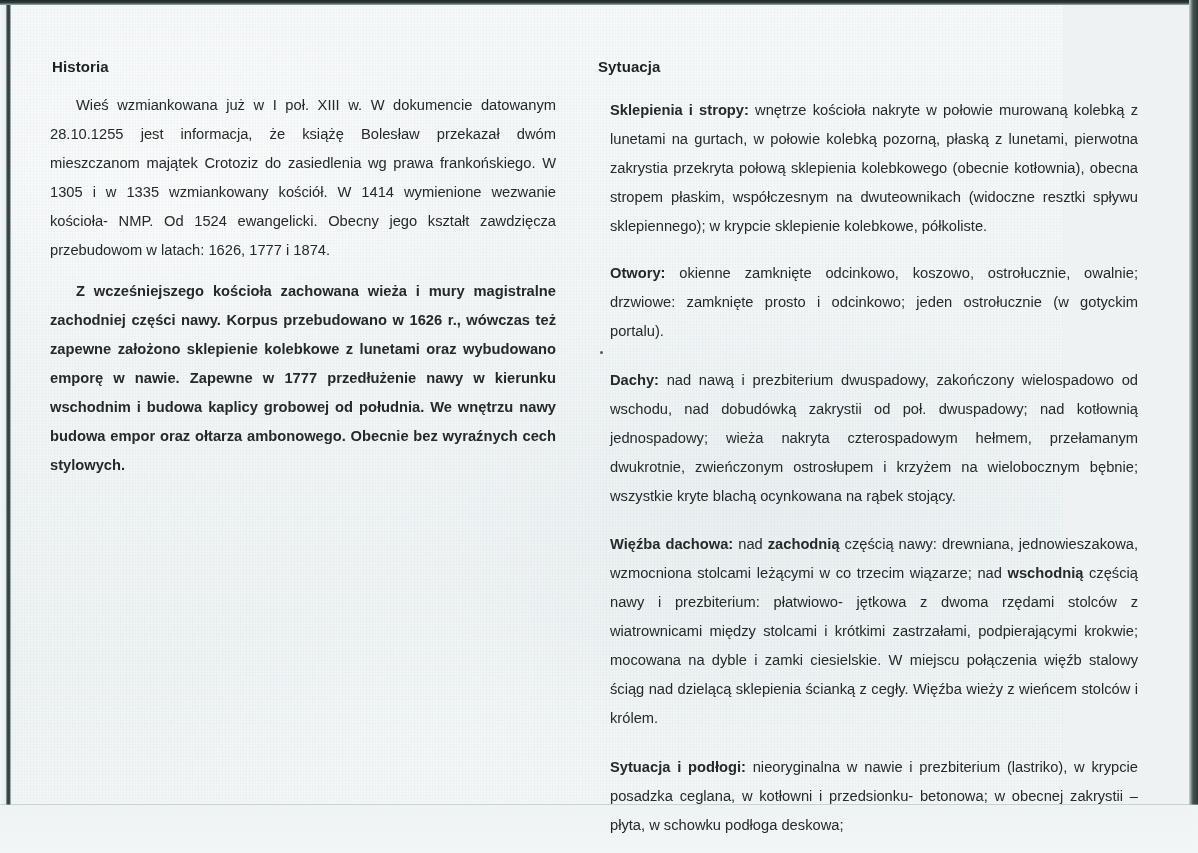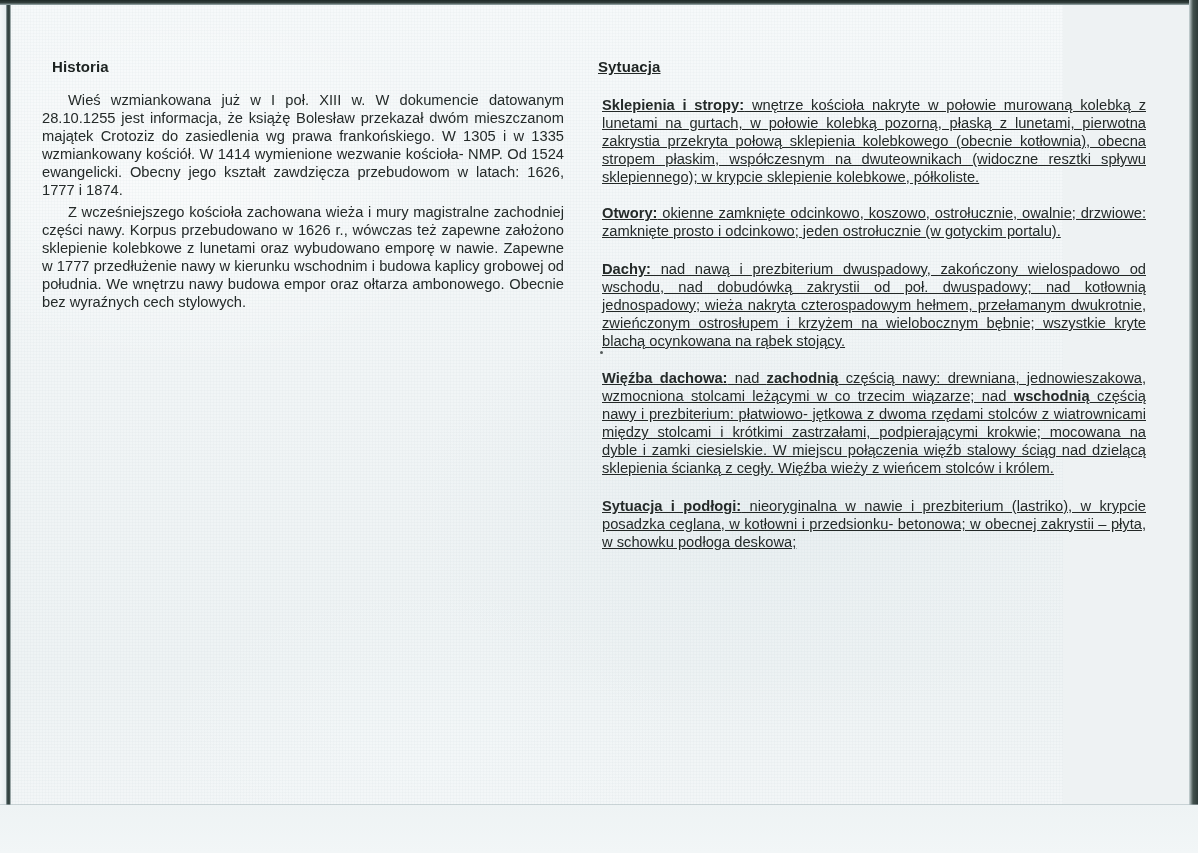--- a/index.html
+++ b/index.html
@@ -76,40 +76,40 @@
     position: absolute;
     inset: 0;
     color: #232827;
   }
 
   .column {
     position: absolute;
     top: 58px;
   }
   #column-left  { left: 38px;  width: 530px; }
-  #column-right { left: 598px; width: 552px; text-decoration: underline; }
+  #column-right { left: 598px; width: 552px; }
 
   h2.section-heading {
     font-size: 15px;
     font-weight: bold;
     letter-spacing: .1px;
     margin: 0 0 16px 14px;
     color: #1c2221;
   }
   #column-right h2.section-heading { margin-left: 0; }
 
   p.body-text {
     font-size: 14.7px;
-    line-height: 18px;
-    margin: 4px;
+    line-height: 29px;
+    margin: 12px;
     text-align: justify;
     color: #242a29;
     hyphens: manual;
   }
-  p.body-text + p.body-text { margin-top: 0; }
+  p.body-text + p.body-text { margin-top: 0; font-weight: bold; }
   p.indented { text-indent: 26px; }
 
   .block { margin-top: 17px; }
   .block-first { margin-top: 0; }
   .lead { font-weight: bold; }
   .inline-bold { font-weight: bold; }
 
   .stray-mark {
     position: absolute;
     width: 3px; height: 3px;

